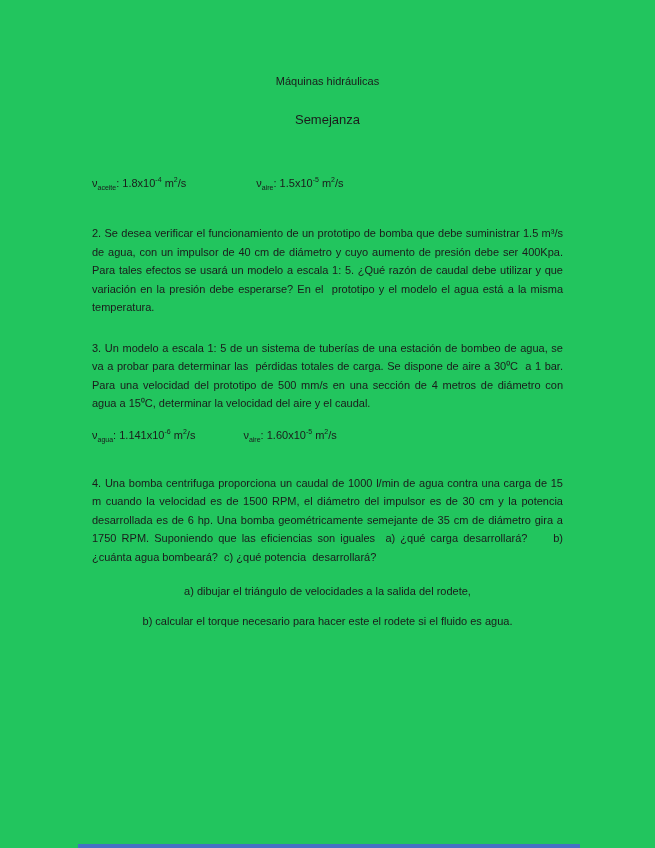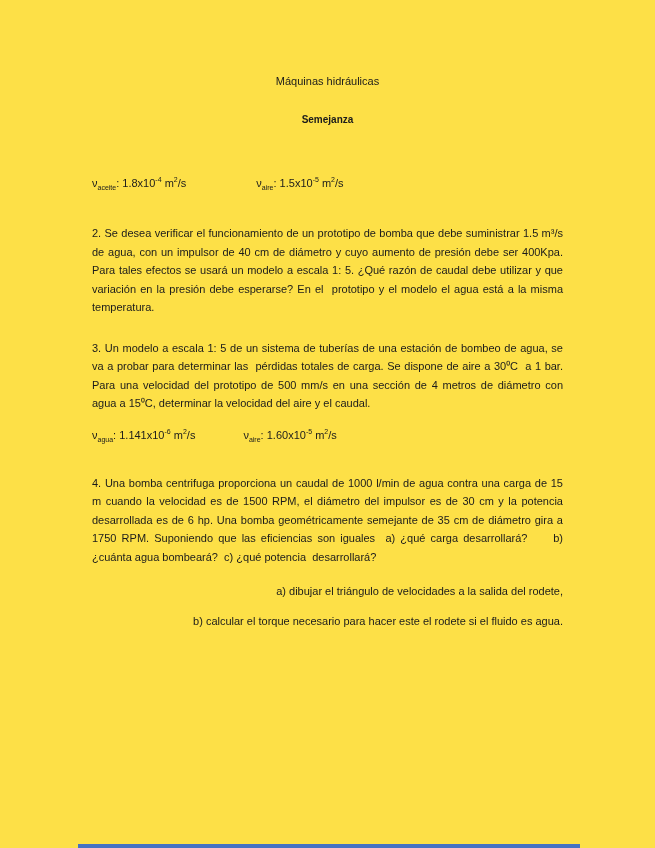--- a/index.html
+++ b/index.html
@@ -5,31 +5,31 @@
   html, body {
     margin: 0;
     padding: 0;
     background: #ffffff;
   }
   .page {
     position: relative;
     width: 655px;
     height: 848px;
     margin: 0 auto;
-    background: #fde047;
+    background: #22c55e;
     box-sizing: border-box;
     padding: 72px 92px 0 92px;
     font-family: "Liberation Sans", sans-serif;
     font-size: 11px;
     color: #1b1b1b;
     overflow: hidden;
   }
   .centered { text-align: center; }
   .title    { margin: 0 0 20px 0; font-size: 11px; font-weight: 400; }
-  .subtitle { margin: 0 0 45px 0; font-size: 10px; font-weight: 700; }
+  .subtitle { margin: 0 0 45px 0; font-size: 13px; font-weight: 400; }
   p {
     margin: 0;
     line-height: 18.5px;
     text-align: justify;
   }
   section { display: block; }
   .sec1 { margin-bottom: 32px; }
   .sec2 { margin-bottom: 22px; }
   .sec3 { margin-bottom: 30px; }
   .sec4 { margin-bottom: 16px; }
@@ -38,21 +38,21 @@
     display: flex;
     gap: 70px;
     margin-top: 9px;
     line-height: 18px;
     text-align: left;
   }
   .sec3 .formula-row { margin-top: 13px; gap: 48px; }
   .formula { white-space: nowrap; }
   sub { font-size: 7px; line-height: 0; }
   sup { font-size: 7px; line-height: 0; }
-  .list-item { margin-top: 11px; text-align: right; }
+  .list-item { margin-top: 11px; text-align: center; }
   .footer-bar {
     position: absolute;
     left: 78px;
     bottom: 0;
     width: 502px;
     height: 4px;
     background: #4472c4;
   }
 </style>
 </head>

